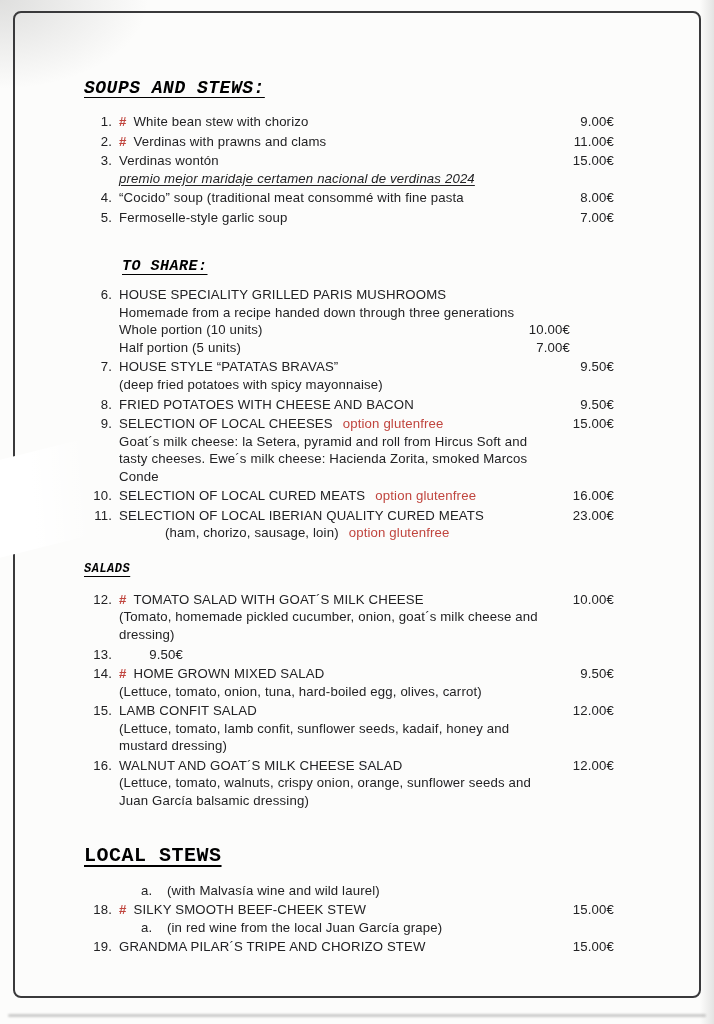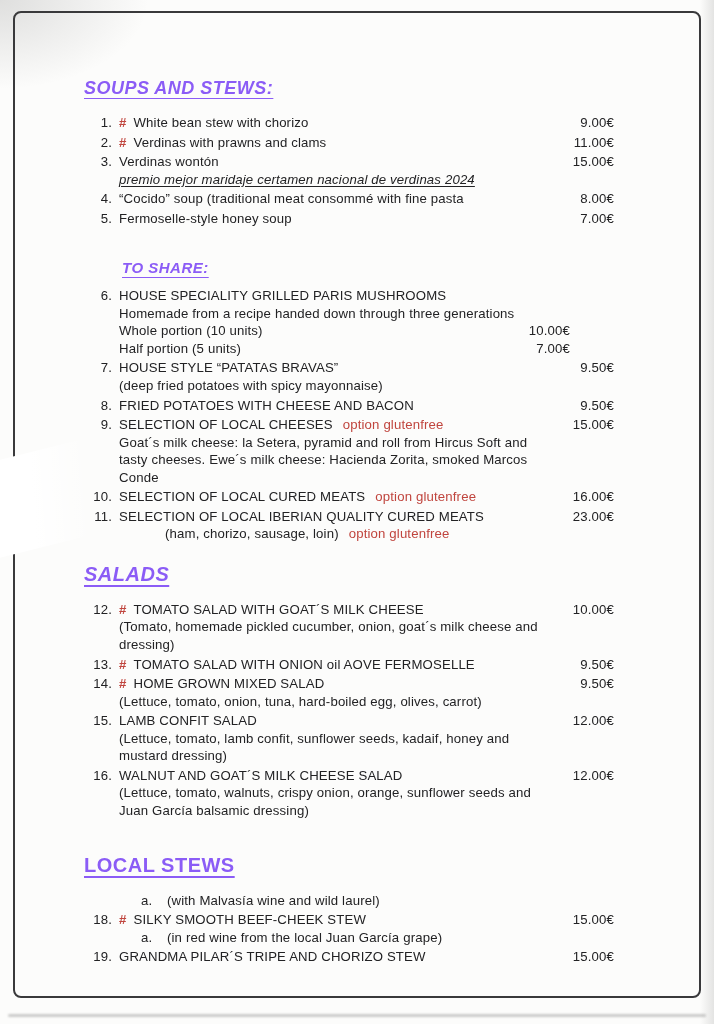--- a/index.html
+++ b/index.html
@@ -49,25 +49,26 @@
   }
   .content {
     position: absolute; left: 84px; right: 100px; top: 78px;
   }
   .section-title {
     font-weight: bold;
     text-decoration: underline;
     text-underline-offset: 4px;
     letter-spacing: .5px;
     margin: 0 0 15px 0;
-    color: #8b5cf6;
+    color: #000000;
+    font-family: Liberation Mono, monospace;
   }
   .section-title.main   { font-size: 18px; font-style: italic; }
   .section-title.sub    { font-size: 15px; font-style: italic; margin-left: 38px; margin-bottom: 11px; }
-  .section-title.salads { font-size: 20px; font-style: italic; }
+  .section-title.salads { font-size: 12px; font-style: italic; }
   .section-title.local  { font-size: 20px; font-style: normal; }
   .menu-section { margin-bottom: 30px; }
   .sec-soups-and-stews { margin-bottom: 32px; }
   .sec-to-share        { margin-bottom: 20px; }
   .sec-salads          { margin-bottom: 34px; }
   .sec-local-stews     { margin-bottom: 0; }
   .item { margin-bottom: 2px; }
   .line {
     display: flex;
     align-items: baseline;
@@ -135,21 +136,21 @@
         <div class="item">
           <div class="line main-line">
             <span class="num">4.</span>
             <span class="text"><span class="name">“Cocido” soup (traditional meat consommé with fine pasta</span></span>
             <span class="price">8.00€</span>
           </div>
         </div>
         <div class="item">
           <div class="line main-line">
             <span class="num">5.</span>
-            <span class="text"><span class="name">Fermoselle-style honey soup</span></span>
+            <span class="text"><span class="name">Fermoselle-style garlic soup</span></span>
             <span class="price">7.00€</span>
           </div>
         </div>
       </section>
       <section class="menu-section sec-to-share">
         <div class="section-title sub">TO SHARE:</div>
         <div class="item">
           <div class="line main-line">
             <span class="num">6.</span>
             <span class="text"><span class="name">HOUSE SPECIALITY GRILLED PARIS MUSHROOMS</span></span>
@@ -232,21 +233,20 @@
           </div>
           <div class="line sub-line">
             <span class="num"></span>
             <span class="text"><span>(Tomato, homemade pickled cucumber, onion, goat´s milk cheese and dressing)</span></span>
             <span class="price"></span>
           </div>
         </div>
         <div class="item">
           <div class="line main-line">
             <span class="num">13.</span>
-            <span class="text"><span class="hash">#</span><span class="name">TOMATO SALAD WITH ONION oil AOVE FERMOSELLE</span></span>
             <span class="price">9.50€</span>
           </div>
         </div>
         <div class="item">
           <div class="line main-line">
             <span class="num">14.</span>
             <span class="text"><span class="hash">#</span><span class="name">HOME GROWN MIXED SALAD</span></span>
             <span class="price">9.50€</span>
           </div>
           <div class="line sub-line">

